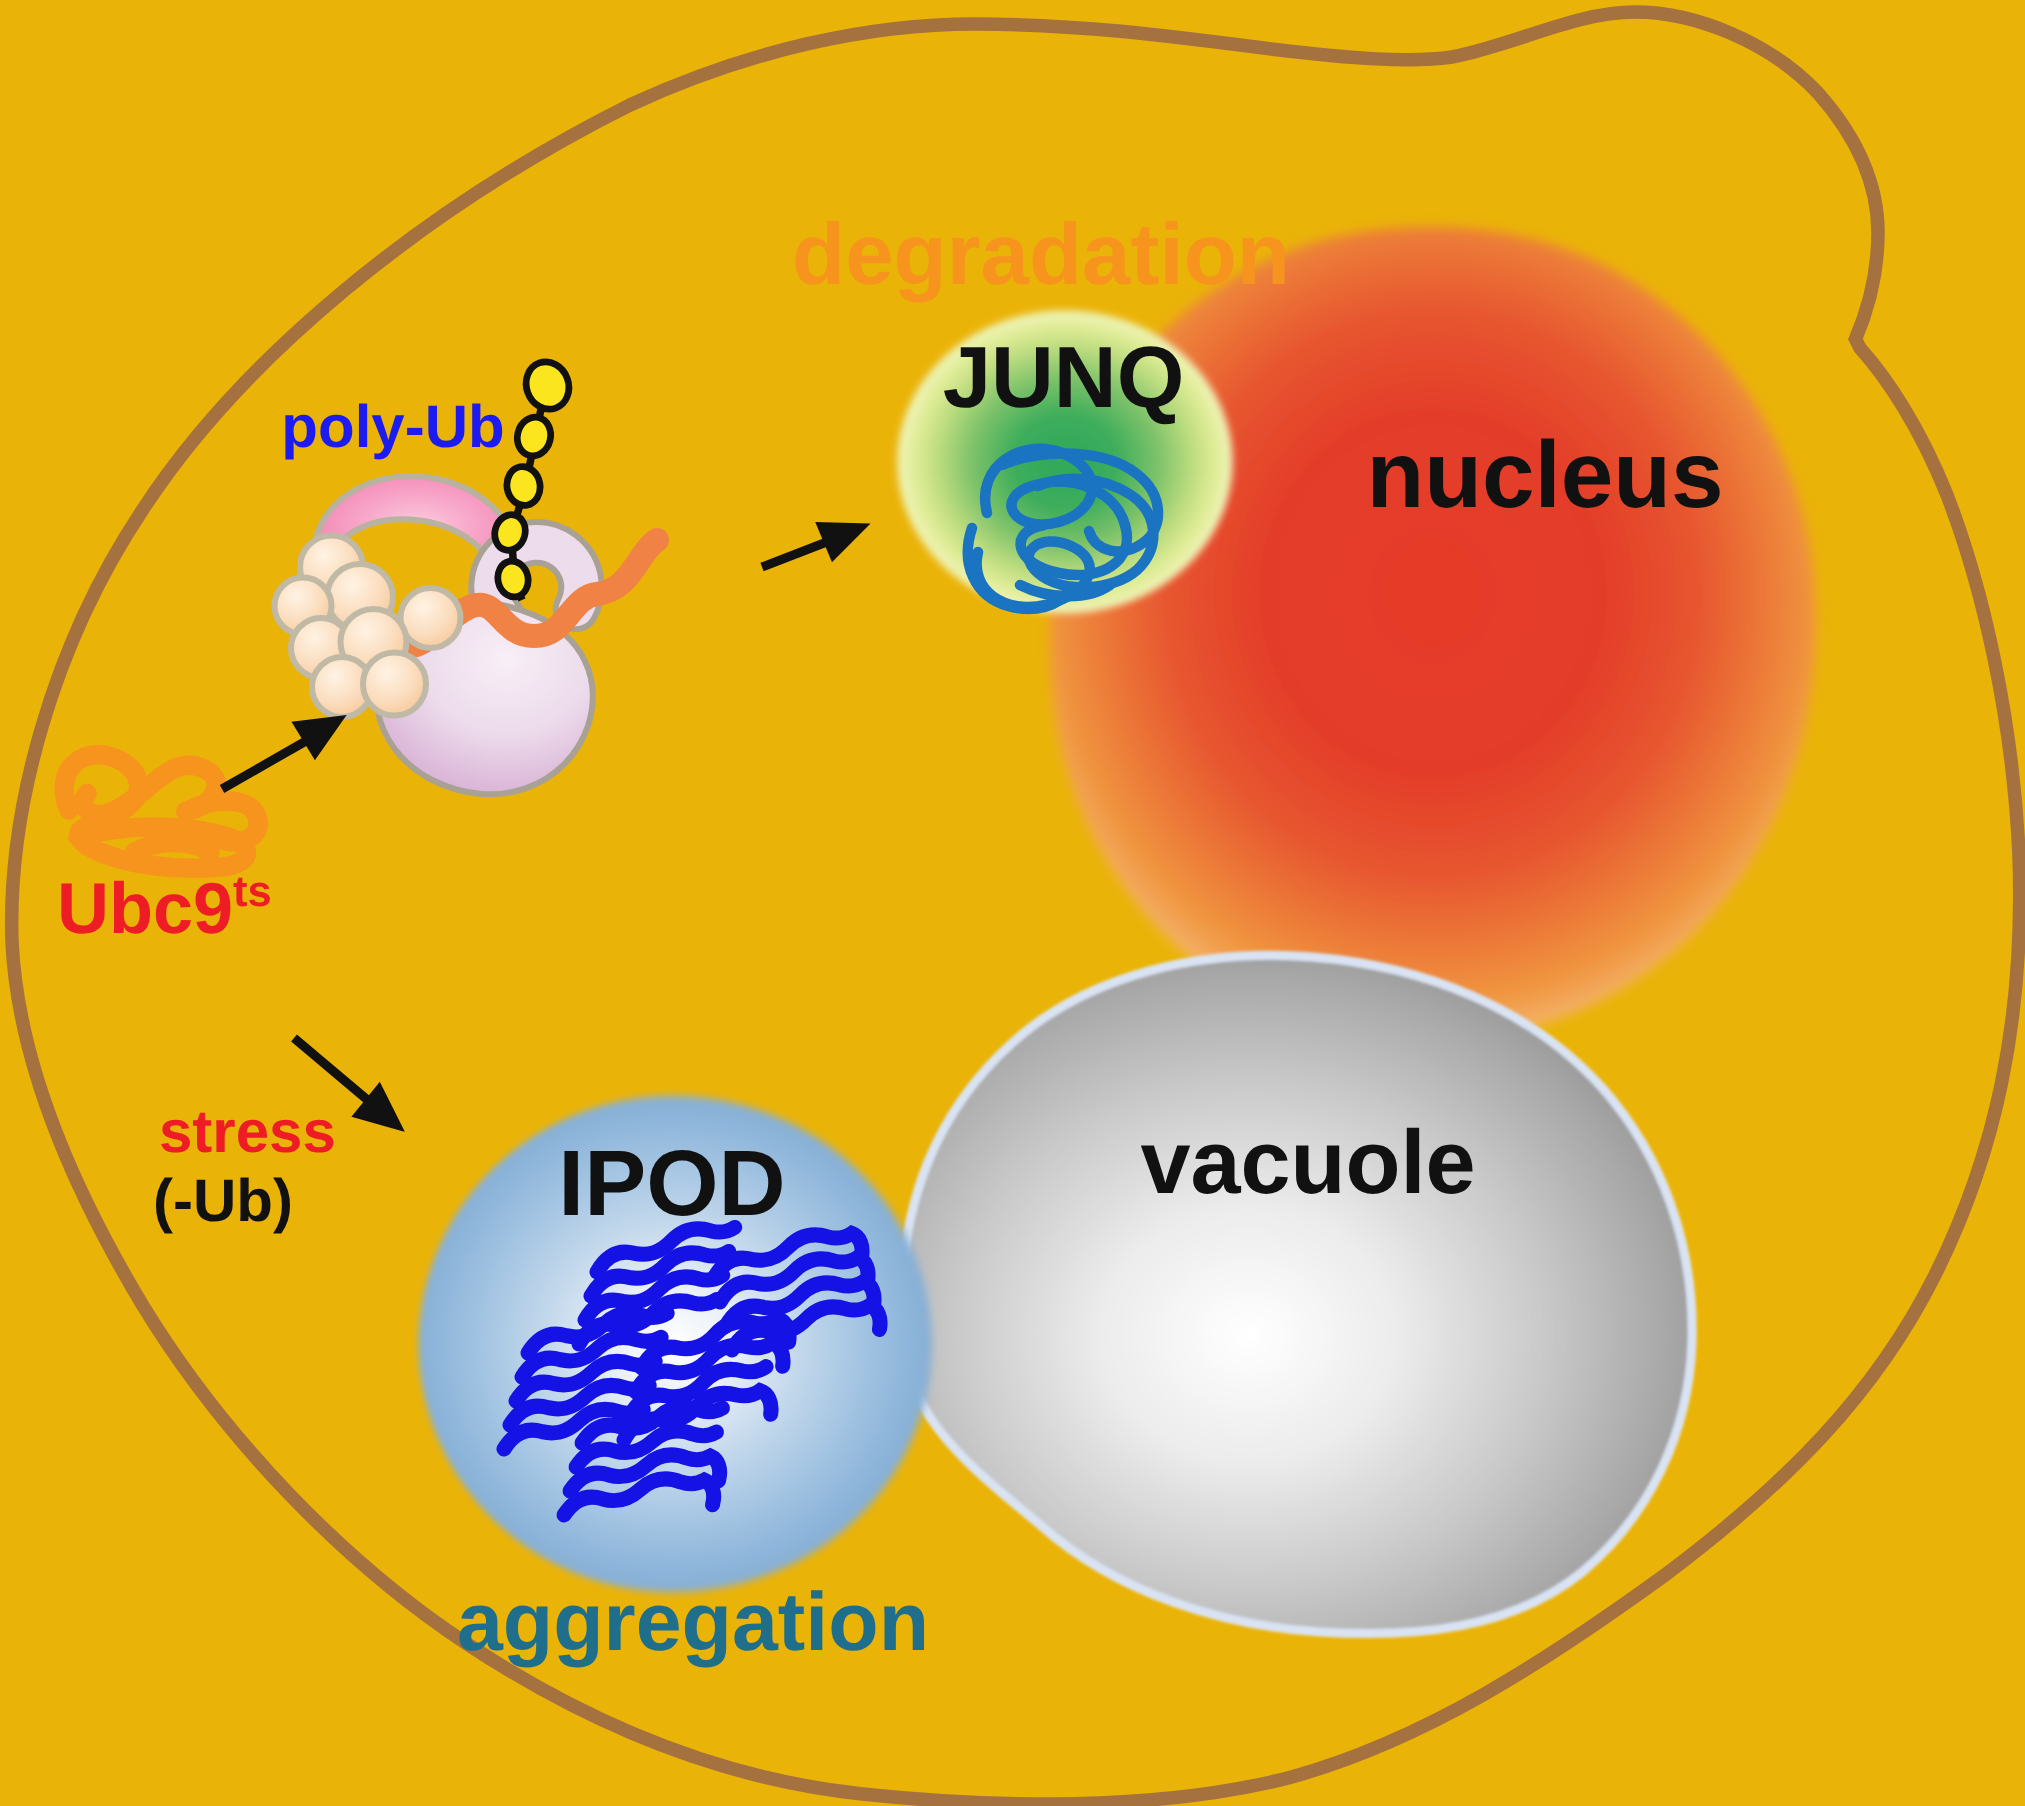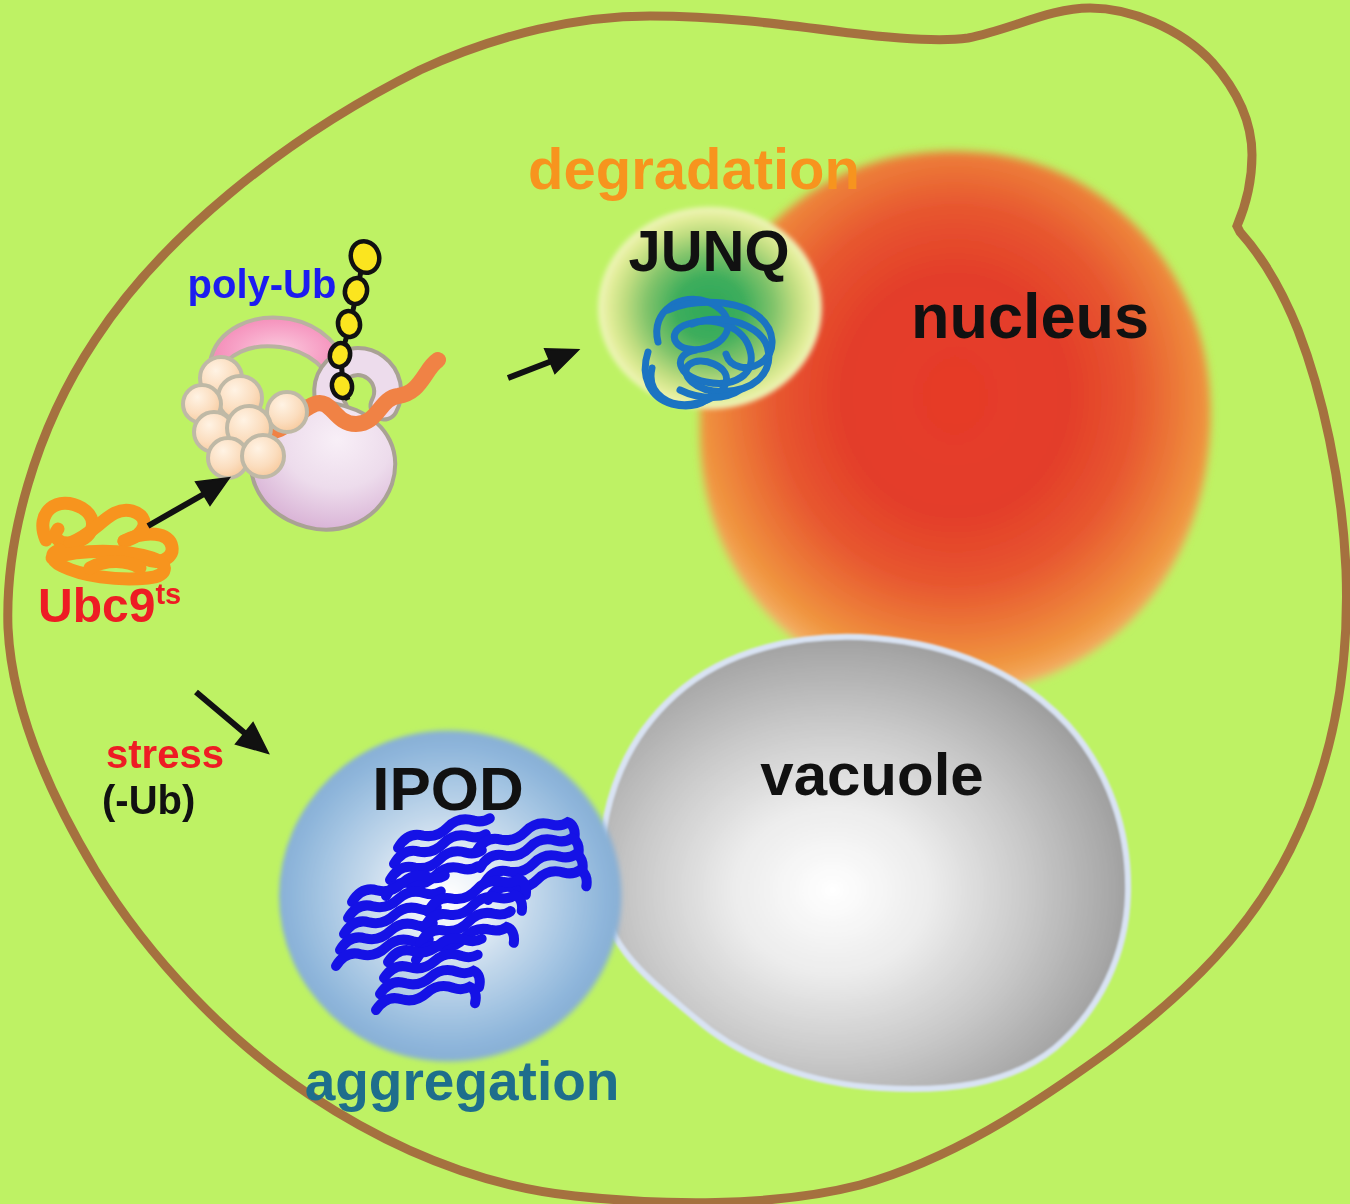--- a/index.html
+++ b/index.html
@@ -1,16 +1,16 @@
 <!DOCTYPE html>
 <html><head>
 <meta charset="utf-8">
 <style>
   html,body{margin:0;padding:0;background:#ffffff;}
-  #canvas{position:relative;width:1350px;height:1204px;background:#bef264;overflow:hidden;}
+  #canvas{position:relative;width:1350px;height:1204px;background:#eab308;overflow:hidden;}
   svg{display:block;}
   text{font-family:"Liberation Sans","DejaVu Sans",sans-serif;font-weight:bold;}
 </style>
 </head>
 <body>
 
 <div id="canvas">
 <svg width="1350" height="1204" viewBox="0 0 1350 1204">
   <defs>
     <radialGradient id="nucGrad" cx="0.5" cy="0.45" r="0.56">

